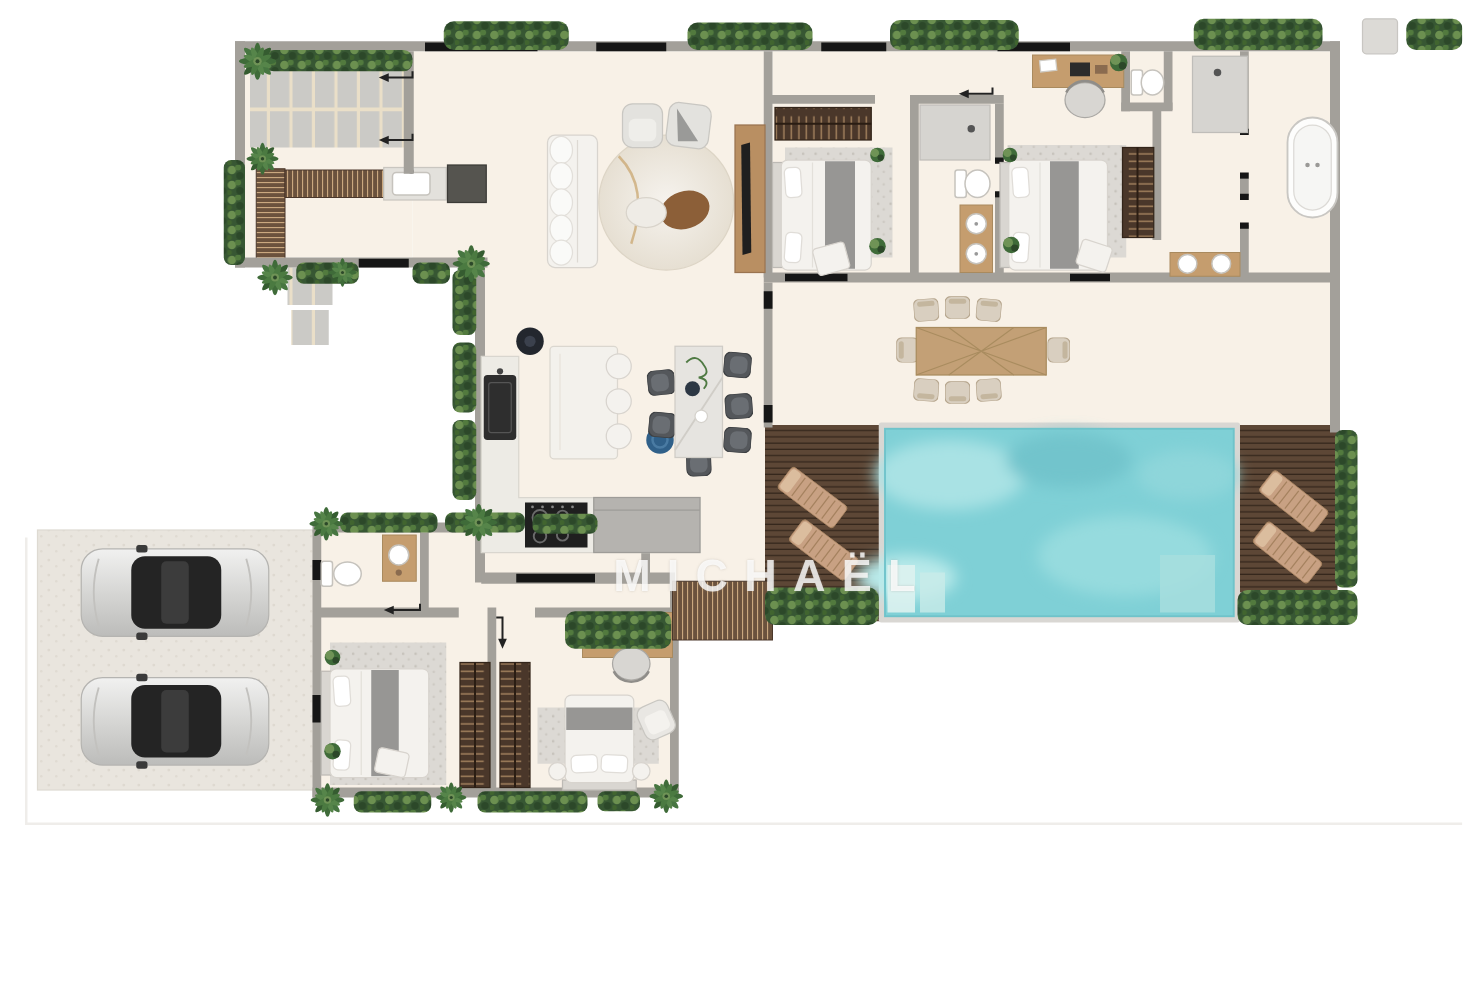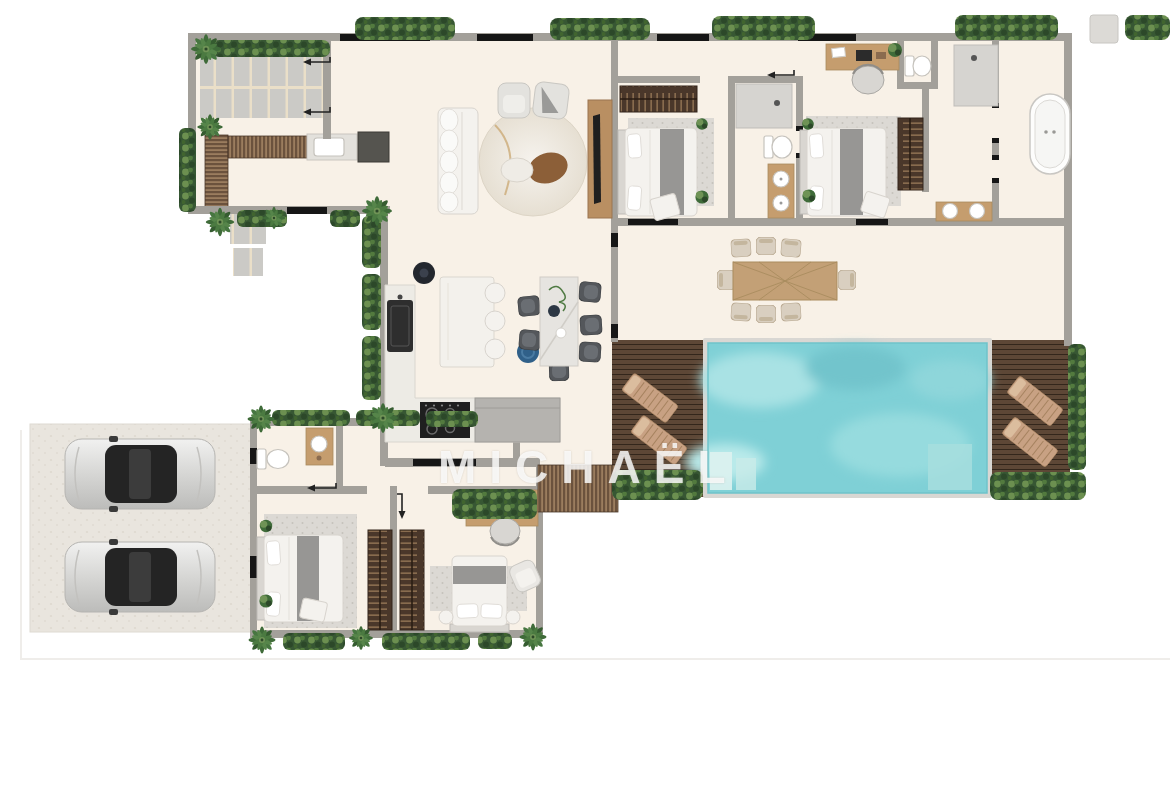--- a/index.html
+++ b/index.html
@@ -8,22 +8,22 @@
   svg{position:absolute;left:0;top:0;}
   .wall{fill:var(--wall);}
   .floor{fill:var(--floor);}
   .glass{fill:var(--glass-black);}
   .whitef{fill:var(--white-furniture);stroke:#d8d4ce;stroke-width:1;}
   .woodf{fill:var(--furniture-wood);stroke:#a98a5e;stroke-width:0.8;}
   .runner{fill:var(--runner-gray);opacity:0.92;}
   .sink{fill:#ffffff;stroke:#c6c3bd;stroke-width:1.2;}
   .arrow{stroke:#222;stroke-width:1.6;fill:none;}
   .ahead{fill:#222;}
-  #watermark{position:absolute;left:438px;top:440px;width:360px;text-align:left;
-     font-size:46px;font-weight:700;letter-spacing:13px;color:var(--watermark);
+  #watermark{position:absolute;left:438px;top:440px;width:360px;text-align:center;
+     font-size:36px;font-weight:700;letter-spacing:13px;color:var(--watermark);
      text-shadow:0 0 2px rgba(150,145,138,0.38);user-select:none;}
 </style>
 </head>
 <body>
 
 <div class="stage" style="--wall: #a3a09a; --floor: #f8f1e7; --garage-slab: #e9e5de; --paver: #cbcac6; --paver-joint: #eadfc8; --deck-wood: #5d4736; --bench-wood: #6b523d; --wardrobe-wood: #4a372a; --furniture-wood: #c59d6e; --hedge-dark: #375733; --hedge-light: #6c9050; --pool-water: #7fd0d6; --pool-rim: #d9d7d3; --white-furniture: #f4f2ee; --gray-furniture: #b5b3af; --appliance-dark: #1f1f1f; --runner-gray: #8e8e8c; --lounger-tan: #c8a183; --accent-blue: #306089; --rug-speckle: #dcd9d4; --shower-gray: #d6d4d0; --glass-black: #161616; --marble-table: #e6e4e0; --watermark: rgba(255,255,255,0.8);">
 <svg width="1170" height="785" viewBox="0 0 1170 785">
 <defs>
   <pattern id="pavP" width="18" height="80" patternUnits="userSpaceOnUse">
     <rect width="18" height="80" fill="var(--paver)"></rect>

